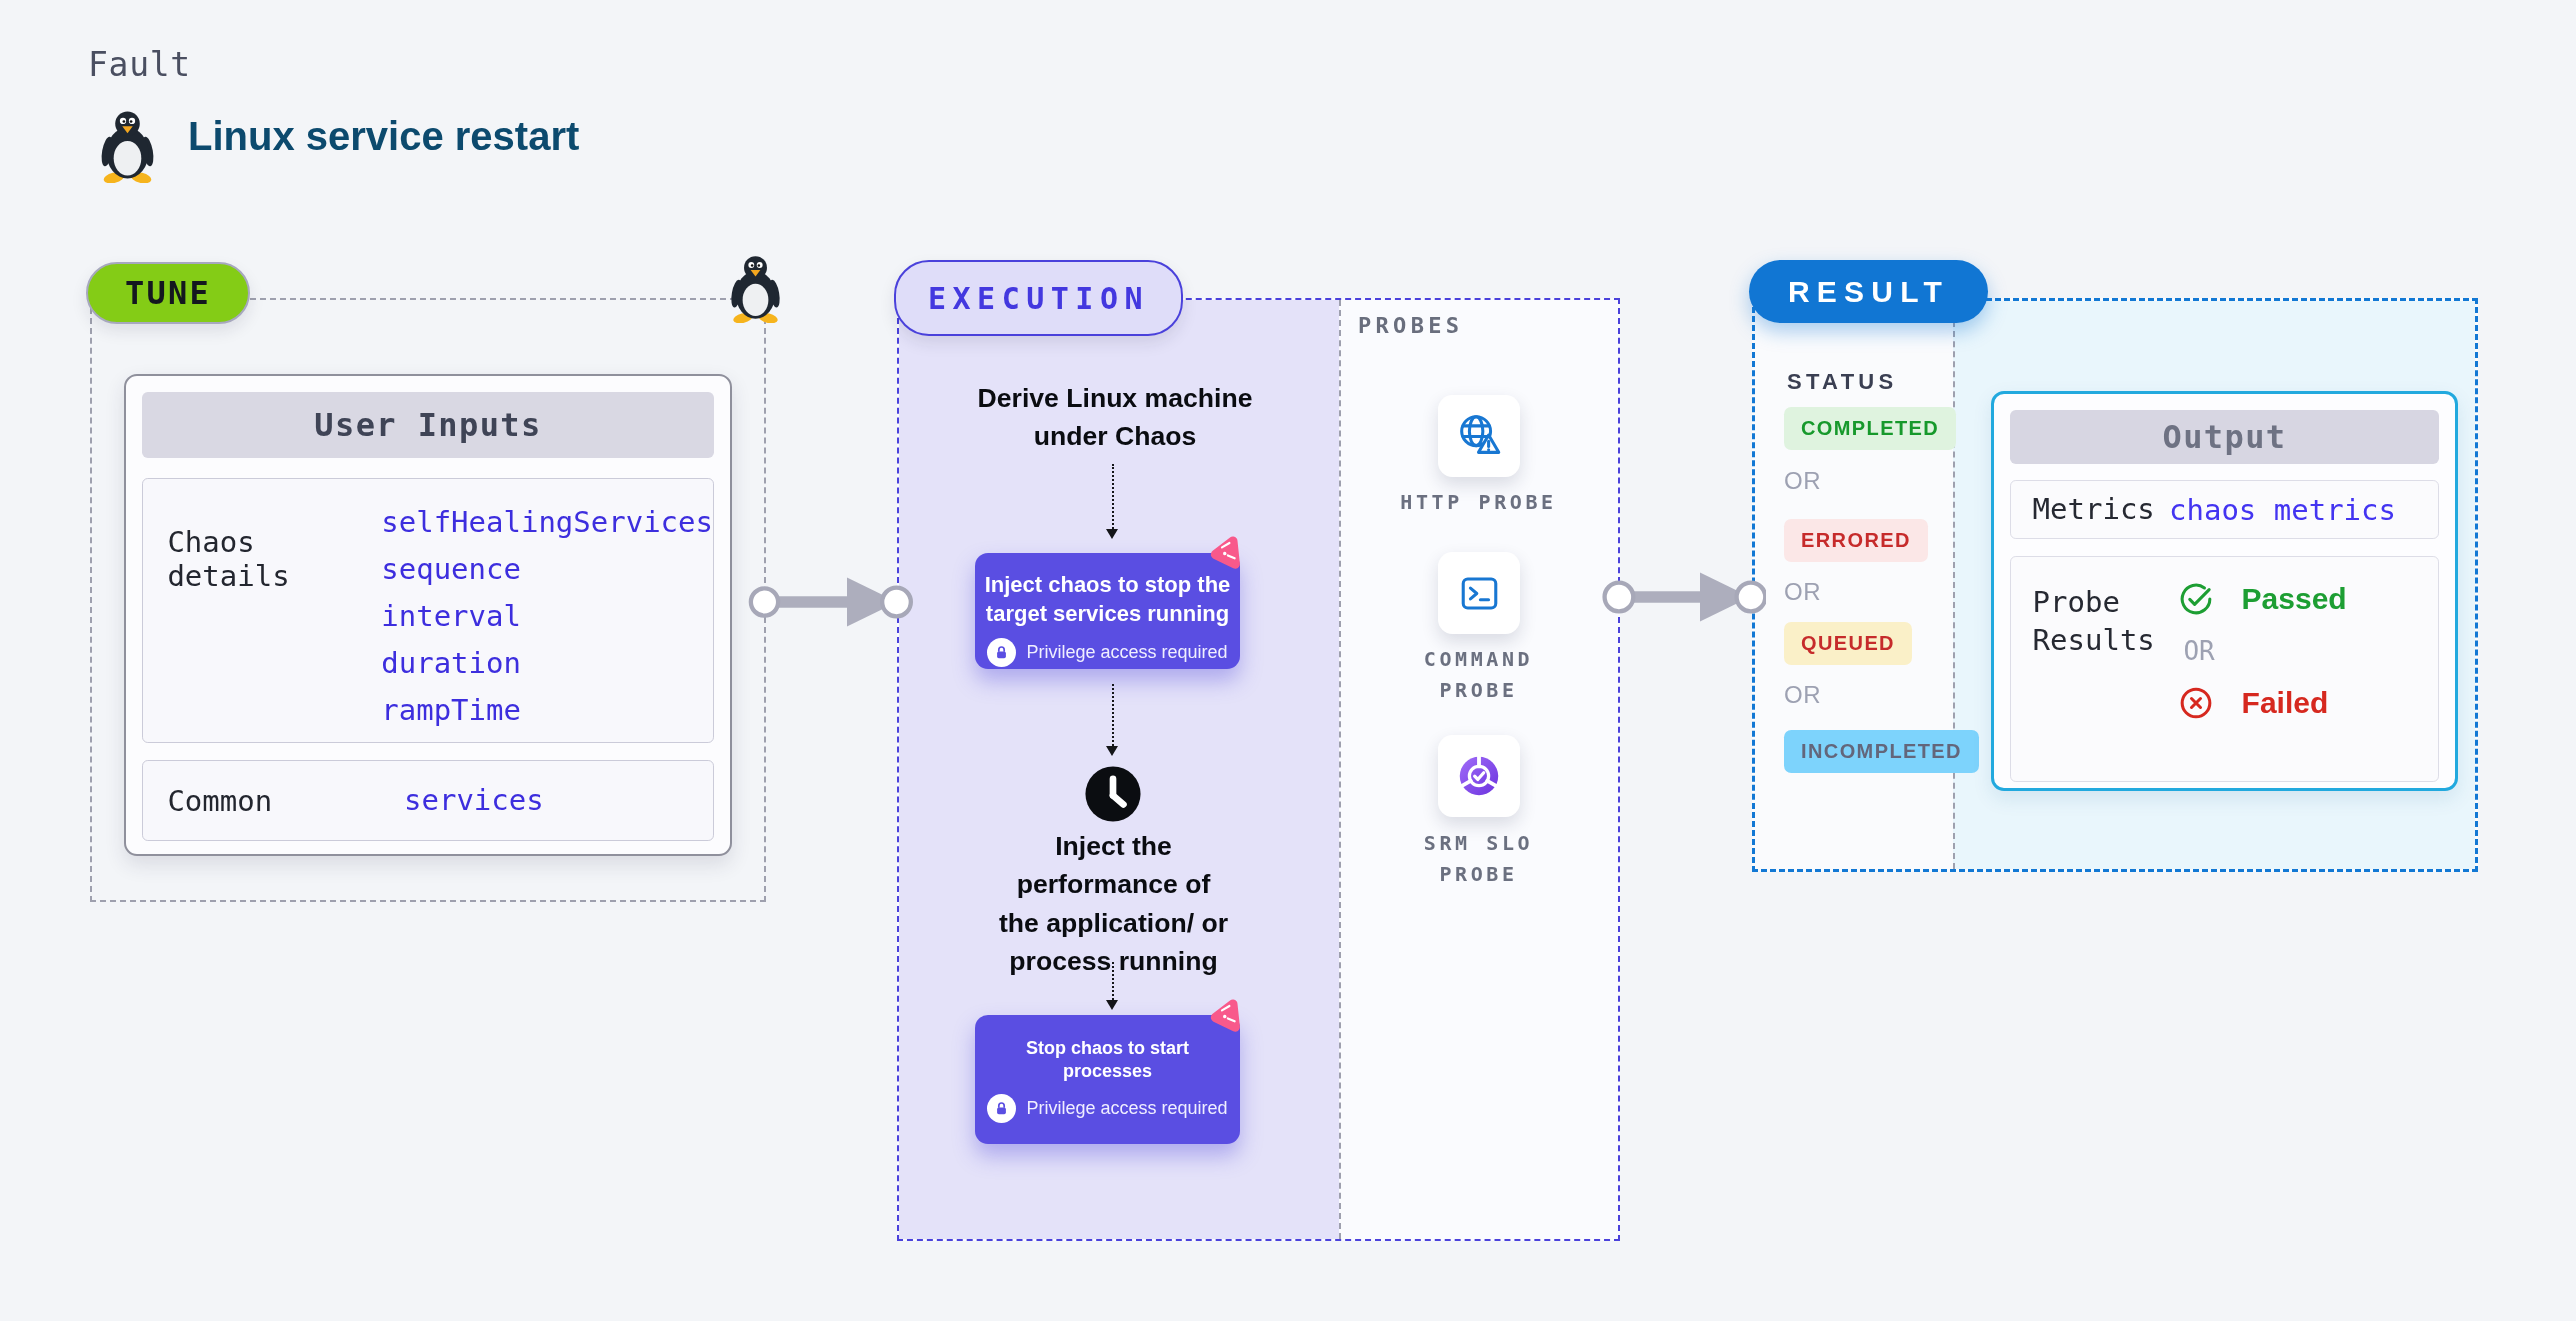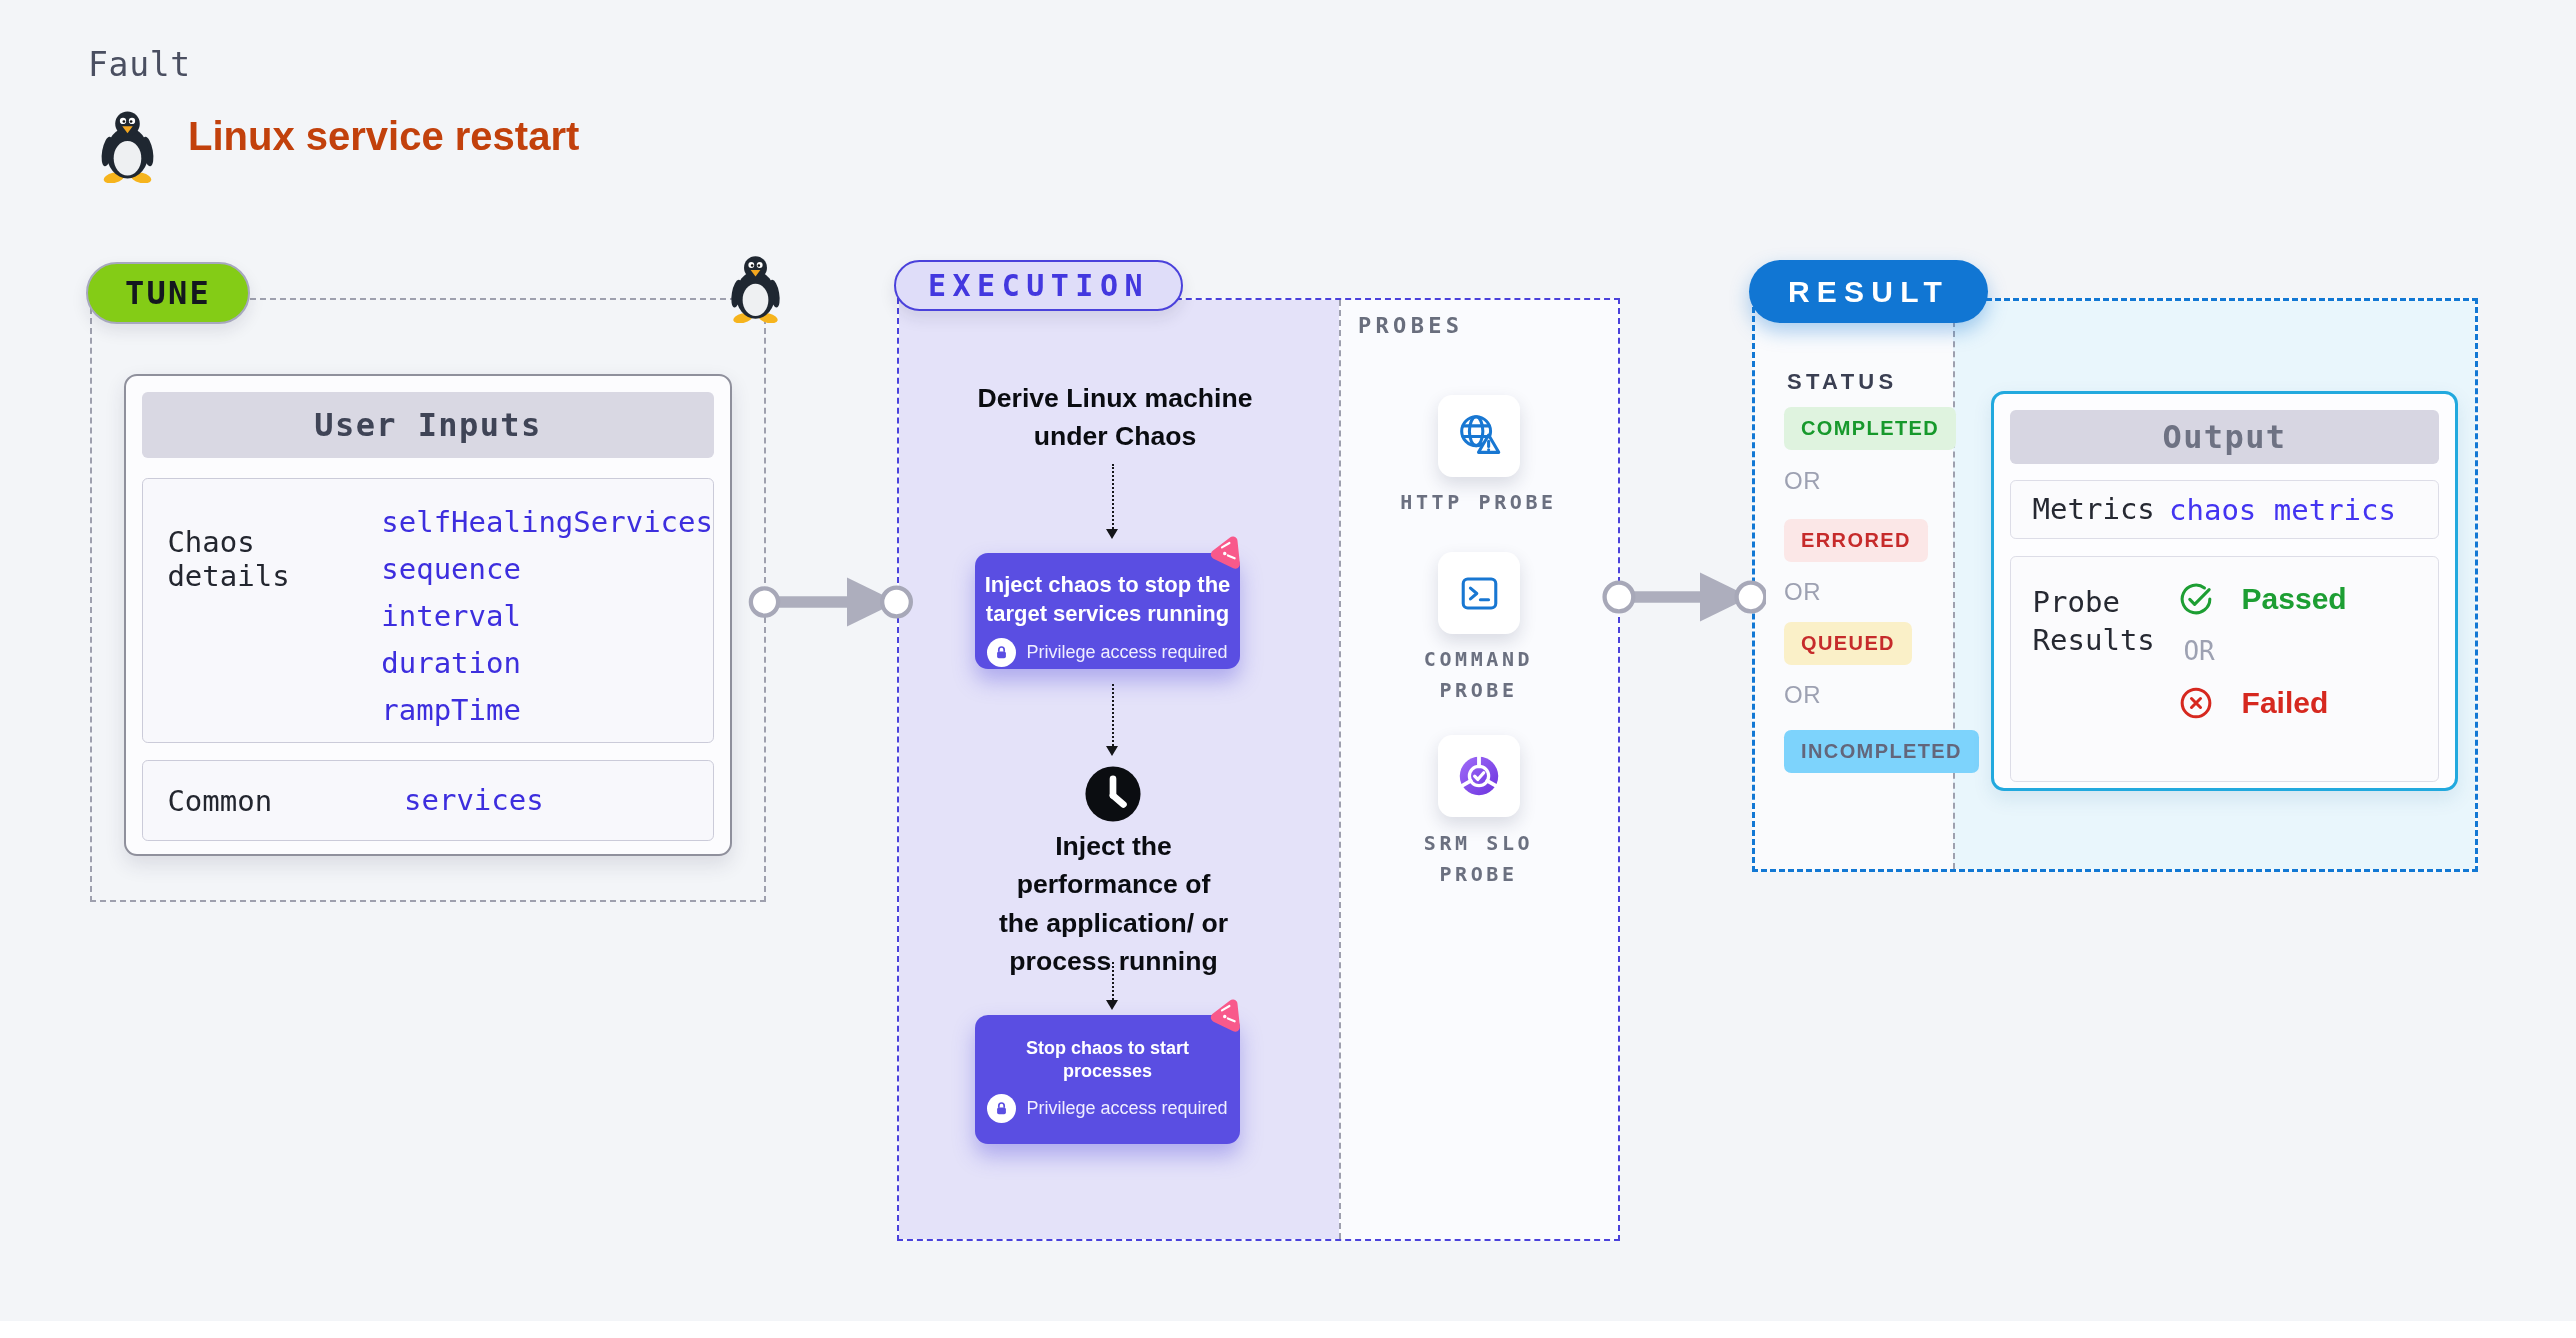--- a/index.html
+++ b/index.html
@@ -9,21 +9,21 @@
     background:#F3F5F8;
     font-family:"Liberation Sans", sans-serif;
   }
   .mono { font-family:"DejaVu Sans Mono", monospace; }
   .preline { white-space:pre-line; }
   .abs { position:absolute; }
 
   
   .eyebrow { left:88px; top:45px; font:500 33px "DejaVu Sans Mono", monospace; color:#4A4F61; letter-spacing:0.7px; }
   .tux-lg { left:96px; top:108px; width:63px; height:75px; }
-  .page-title { left:188px; top:114px; font:bold 40px "Liberation Sans", sans-serif; color:#c2410c; }
+  .page-title { left:188px; top:114px; font:bold 40px "Liberation Sans", sans-serif; color:#0c4a6e; }
 
   
   .tune-box { left:90px; top:298px; width:676px; height:604px; border:2.2px dashed #9EA0AE; }
   .pill-badge { display:flex; align-items:center; justify-content:center; z-index:6;
     box-shadow:0 7.2px 16px rgba(30,30,60,.10); border-radius:35px; }
   .tune-badge { left:86px; top:262px; height:62px; padding:0 37px; background:#84cc16;
     border:2.2px solid #A7A8BE; font:bold 32px "DejaVu Sans Mono", monospace; color:#14171F; letter-spacing:2.2px; }
   .tux-sm { left:726px; top:253px; width:59px; height:70px; z-index:6; }
   .ui-card { left:124px; top:374px; width:608px; height:482px; background:#FCFCFE;
     border:2.2px solid #8F909C; border-radius:13px; box-shadow:0 8.6px 20px rgba(40,40,70,.12); padding:16px; }
@@ -38,21 +38,21 @@
   .ui-value { font:400 29px "DejaVu Sans Mono", monospace; color:#3D2EDE; line-height:47px; }
   .ui-row1 .ui-values { padding-top:0; }
 
   
   .harrow { position:absolute; width:165px; height:72px; z-index:5; }
 
   
   .exec-box { left:897px; top:298px; width:723px; height:943px; border:2.9px dashed #4A41DB; background:#FAFBFE; }
   .exec-left { position:absolute; left:0; top:0; bottom:0; width:440px; background:#E4E2F9; }
   .probes-pane { position:absolute; left:440px; top:0; bottom:0; right:0; border-left:2.2px dashed #9EA0AE; }
-  .exec-badge { left:894px; top:260px; height:51px; padding:0 32px; background:#DFDDF9;
+  .exec-badge { left:894px; top:260px; height:76px; padding:0 32px; background:#DFDDF9;
     border:2.9px solid #4A41DB; font:bold 30px "DejaVu Sans Mono", monospace; color:#4338DF; letter-spacing:6.5px; }
   .derive-text { left:943px; top:380px; width:344px; font:bold 26.6px "Liberation Sans", sans-serif;
     color:#0A0C11; text-align:center; line-height:1.42; z-index:4; }
   .varrow { position:absolute; width:0; border-left:2.9px dotted #141519; z-index:4; }
   .varrow::after { content:''; position:absolute; left:-8px; bottom:-11.5px;
     border:6.5px solid transparent; border-top:10px solid #141519; }
   .chaos-step { position:absolute; width:265px; background:#5A4EE2; border-radius:13px; color:#fff;
     text-align:center; box-shadow:0 11.5px 21.6px rgba(74,65,219,.35); z-index:4; }
   .chaos-step .step-title { font-weight:bold; line-height:1.32; }
   #inject-step { left:975px; top:553px; height:116px; padding-top:17px; }

